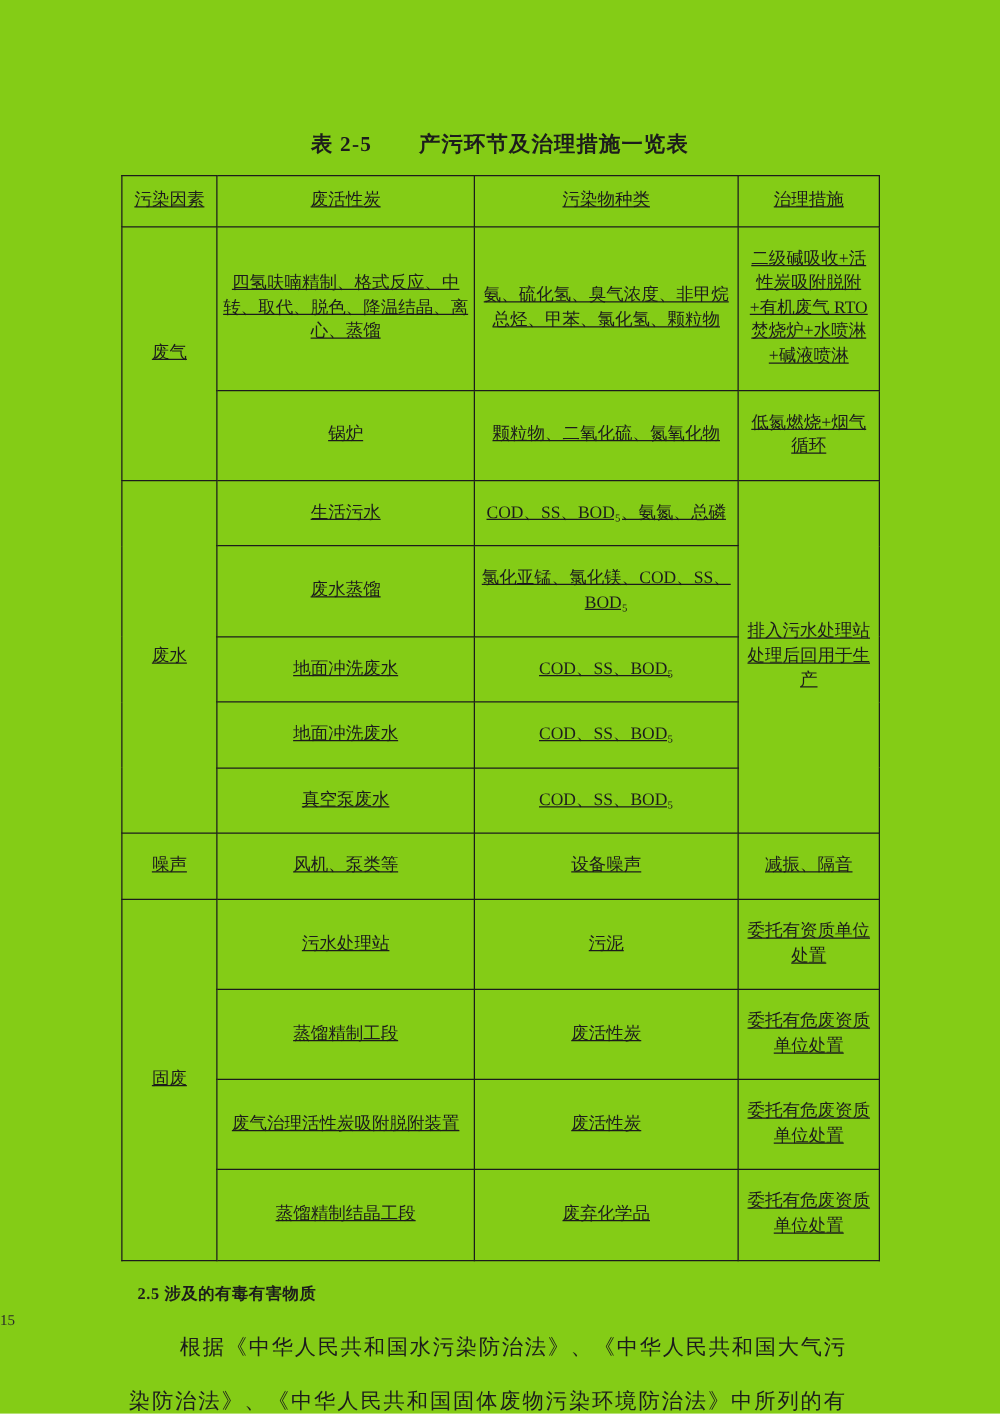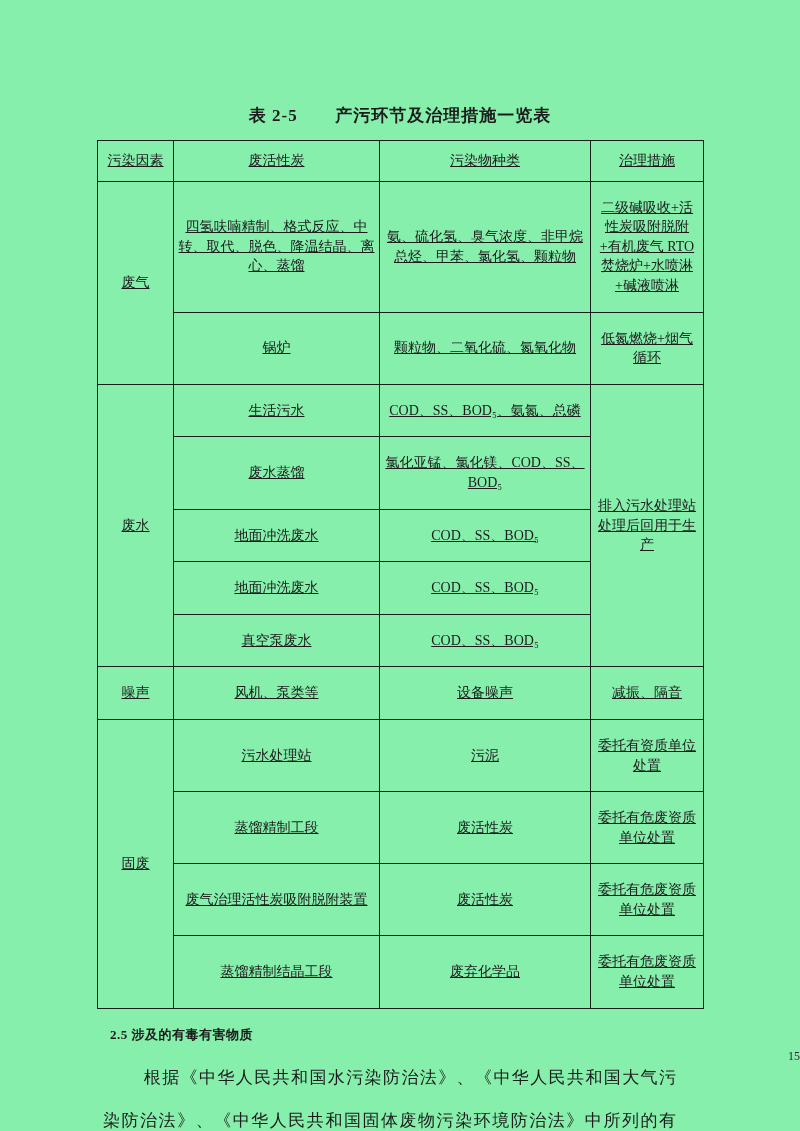--- a/index.html
+++ b/index.html
@@ -5,21 +5,21 @@
   html, body {
     margin: 0;
     padding: 0;
     background: #ffffff;
   }
   .page {
     position: relative;
     width: 800px;
     height: 1131px;
     box-sizing: border-box;
-    background: #86efac;
+    background: #84cc16;
     padding: 104px 97px 0 97px;
     font-family: "Liberation Serif", "DejaVu Serif", serif;
     color: #1c1c1c;
     overflow: hidden;
   }
   .table-title {
     text-align: center;
     font-weight: bold;
     font-size: 17px;
     letter-spacing: 1px;
@@ -66,21 +66,21 @@
     line-height: 43px;
     letter-spacing: 1px;
     text-align: justify;
     text-indent: 2.4em;
   }
   .page-number {
     position: absolute;
     left: 0;
     right: 0;
     top: 1049px;
-    text-align: right;
+    text-align: left;
     font-size: 12px;
     color: #2a2a2a;
   }
 </style>
 </head>
 <body>
 
 <div class="page">
 
   <div class="table-title">

